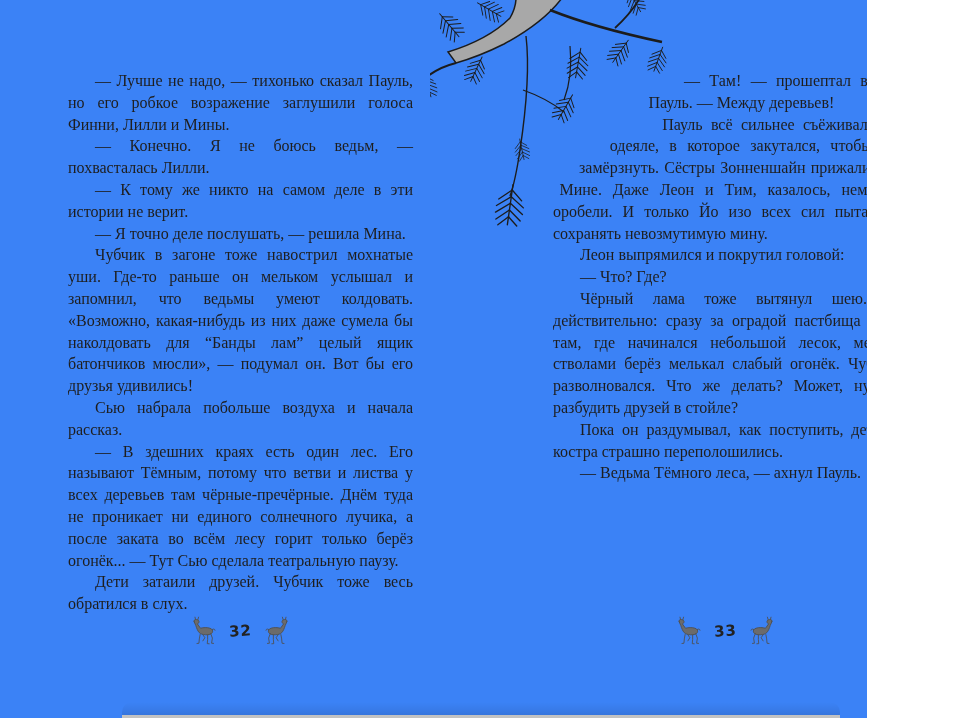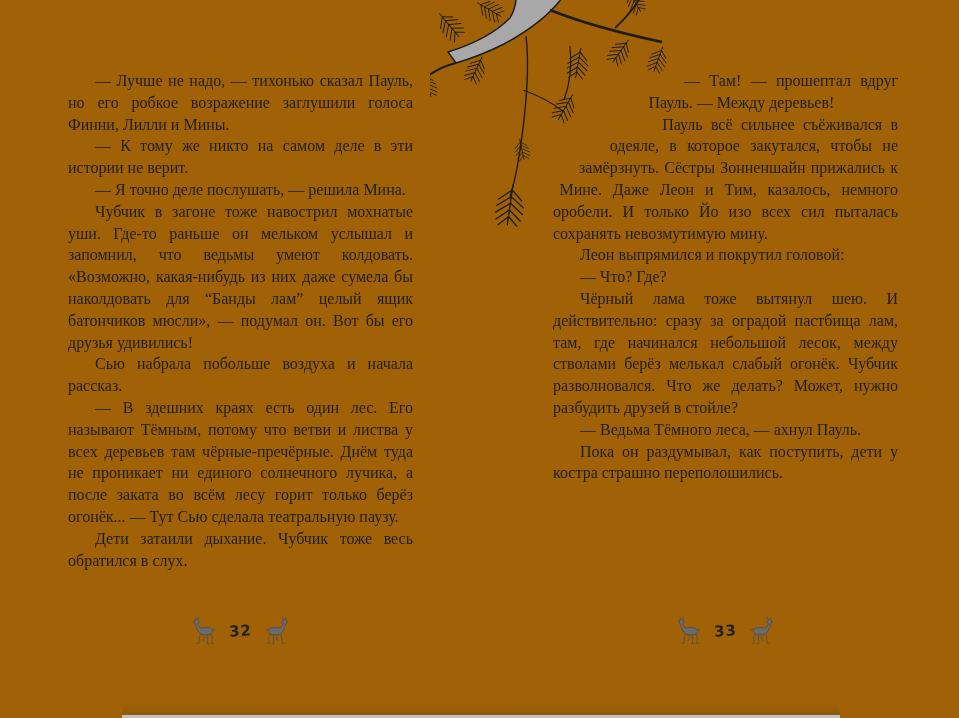--- a/index.html
+++ b/index.html
@@ -2,24 +2,24 @@
 <html lang="ru"><head>
 <meta charset="utf-8">
 <style>
   html, body {
     margin: 0;
     padding: 0;
     background: #ffffff;
   }
   .spread {
     position: relative;
-    width: 959px;
+    width: 867px;
     height: 718px;
     overflow: hidden;
-    background: #a16207;
+    background: #3b82f6;
     font-family: "Liberation Serif", serif;
     color: #1e1e1e;
   }
   .text-col {
     position: absolute;
     top: 70px;
     width: 345px;
     font-size: 16px;
     line-height: 21.8px;
     text-align: justify;
@@ -117,37 +117,38 @@
     <use href="#tuft" transform="translate(190,52) rotate(35) scale(0.9)"></use>
     <use href="#tuft" transform="translate(228,60) rotate(20) scale(0.85)"></use>
     <use href="#tuft" transform="translate(205,2) rotate(-30) scale(0.8)"></use>
     <use href="#tuft" transform="translate(135,108) rotate(30) scale(0.95)"></use>
     <use href="#tuft" transform="translate(92,150) rotate(-12) scale(0.7)"></use>
     <use href="#tuft" transform="translate(80,206) rotate(8) scale(1.35)"></use>
   </svg>
 
   <div class="text-col left">
       <p class="para">— Лучше не надо, — тихонько сказал Пауль, но его робкое возражение заглушили голоса Финни, Лилли и Мины.</p>
+      <p class="para">— Конечно. Я не боюсь ведьм, — похвасталась Лилли.</p>
       <p class="para">— К тому же никто на самом деле в эти истории не верит.</p>
       <p class="para">— Я точно деле послушать, — решила Мина.</p>
       <p class="para">Чубчик в загоне тоже навострил мохнатые уши. Где-то раньше он мельком услышал и запомнил, что ведьмы умеют колдовать. «Возможно, какая-нибудь из них даже сумела бы наколдовать для “Банды лам” целый ящик батончиков мюсли», — подумал он. Вот бы его друзья удивились!</p>
       <p class="para">Сью набрала побольше воздуха и начала рассказ.</p>
       <p class="para">— В здешних краях есть один лес. Его называют Тёмным, потому что ветви и листва у всех деревьев там чёрные-пречёрные. Днём туда не проникает ни единого солнечного лучика, а после заката во всём лесу горит только берёз огонёк... — Тут Сью сделала театральную паузу.</p>
-      <p class="para">Дети затаили дыхание. Чубчик тоже весь обратился в слух.</p>
+      <p class="para">Дети затаили друзей. Чубчик тоже весь обратился в слух.</p>
     </div>
 
   <div class="text-col right">
     <div class="branch-spacer"></div>
       <p class="para">— Там! — прошептал вдруг Пауль. — Между деревьев!</p>
       <p class="para">Пауль всё сильнее съёживался в одеяле, в которое закутался, чтобы не замёрзнуть. Сёстры Зонненшайн прижались к Мине. Даже Леон и Тим, казалось, немного оробели. И только Йо изо всех сил пыталась сохранять невозмутимую мину.</p>
       <p class="para">Леон выпрямился и покрутил головой:</p>
       <p class="para">— Что? Где?</p>
       <p class="para">Чёрный лама тоже вытянул шею. И действительно: сразу за оградой пастбища лам, там, где начинался небольшой лесок, между стволами берёз мелькал слабый огонёк. Чубчик разволновался. Что же делать? Может, нужно разбудить друзей в стойле?</p>
+      <p class="para">Пока он раздумывал, как поступить, дети у костра страшно переполошились.</p>
       <p class="para">— Ведьма Тёмного леса, — ахнул Пауль.</p>
-      <p class="para">Пока он раздумывал, как поступить, дети у костра страшно переполошились.</p>
     </div>
 
   <div class="footer left">
     <svg class="llama" width="27" height="30" viewBox="0 0 34 38" aria-hidden="true">
       <g stroke="#4e4e4e" fill="#6b6b6b" stroke-width="1.1" stroke-linecap="round" stroke-linejoin="round">
         <path d="M7.5 1.5 L8.6 6" fill="none"></path>
         <path d="M12 1.5 L10.8 6" fill="none"></path>
         <path d="M6.5 7.5 C5.5 5.5 7 4 9.5 4.5 C12 5 13 6.5 12.5 8 C12.2 9 11.5 9.6 10.5 10 L14.5 15.5 C18 14.5 23 14.3 26.5 15.5 C29.5 16.5 30.5 18.5 29.5 20.8 C28.5 23 25 24 21 23.8 C17.5 23.6 14.5 22.8 12.8 21 C11 19 9.5 15.5 8.5 12 C7.8 10.3 7 8.8 6.5 7.5 Z"></path>
         <path d="M29.5 17 C31.5 16 32.5 16.5 32.8 18" fill="none"></path>
         <path d="M14 23.5 L13 29 L12.5 34.5 L10 34.8" fill="none"></path>

